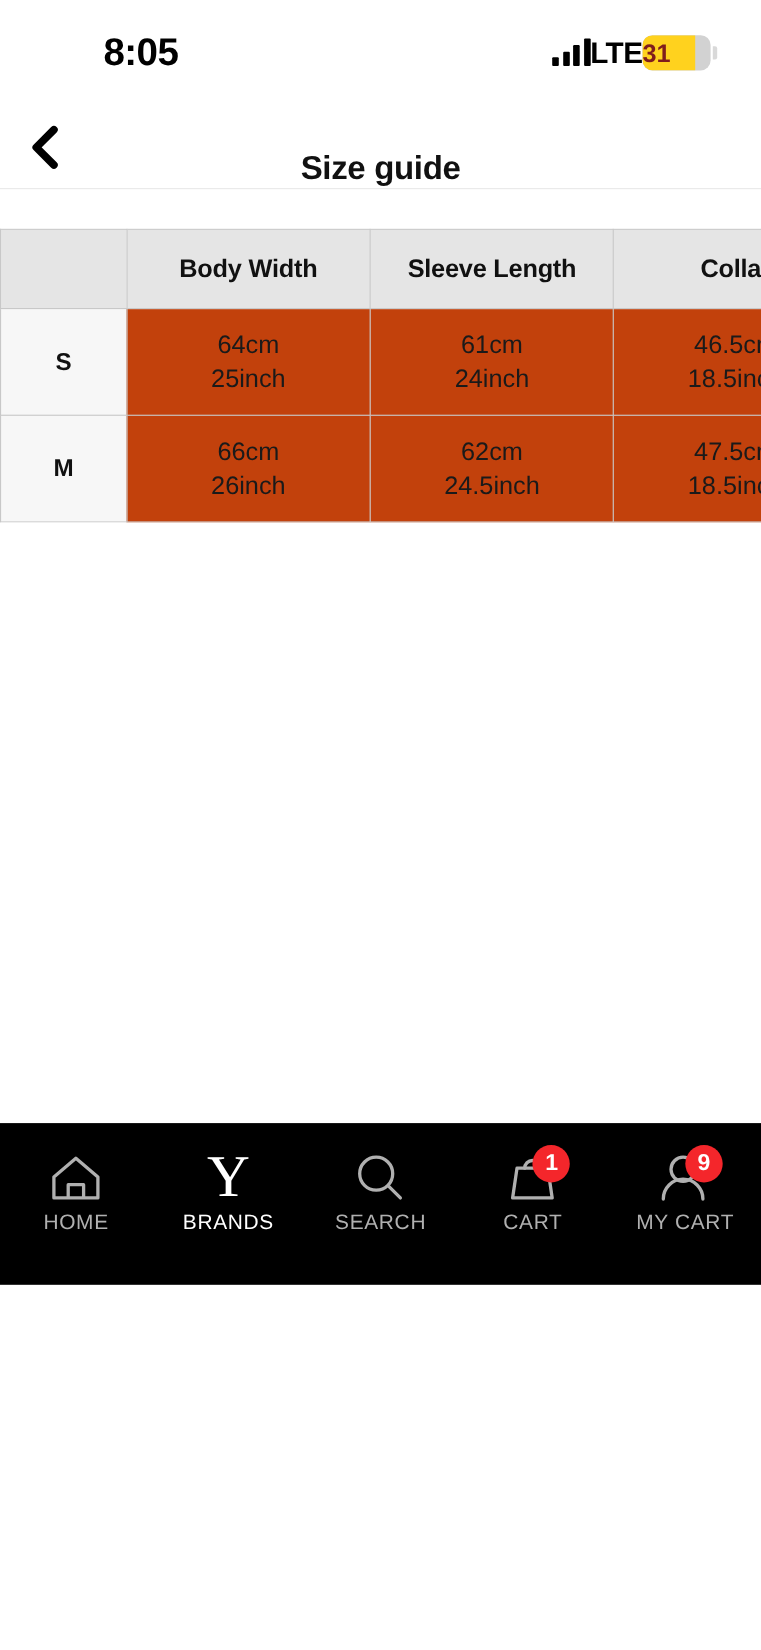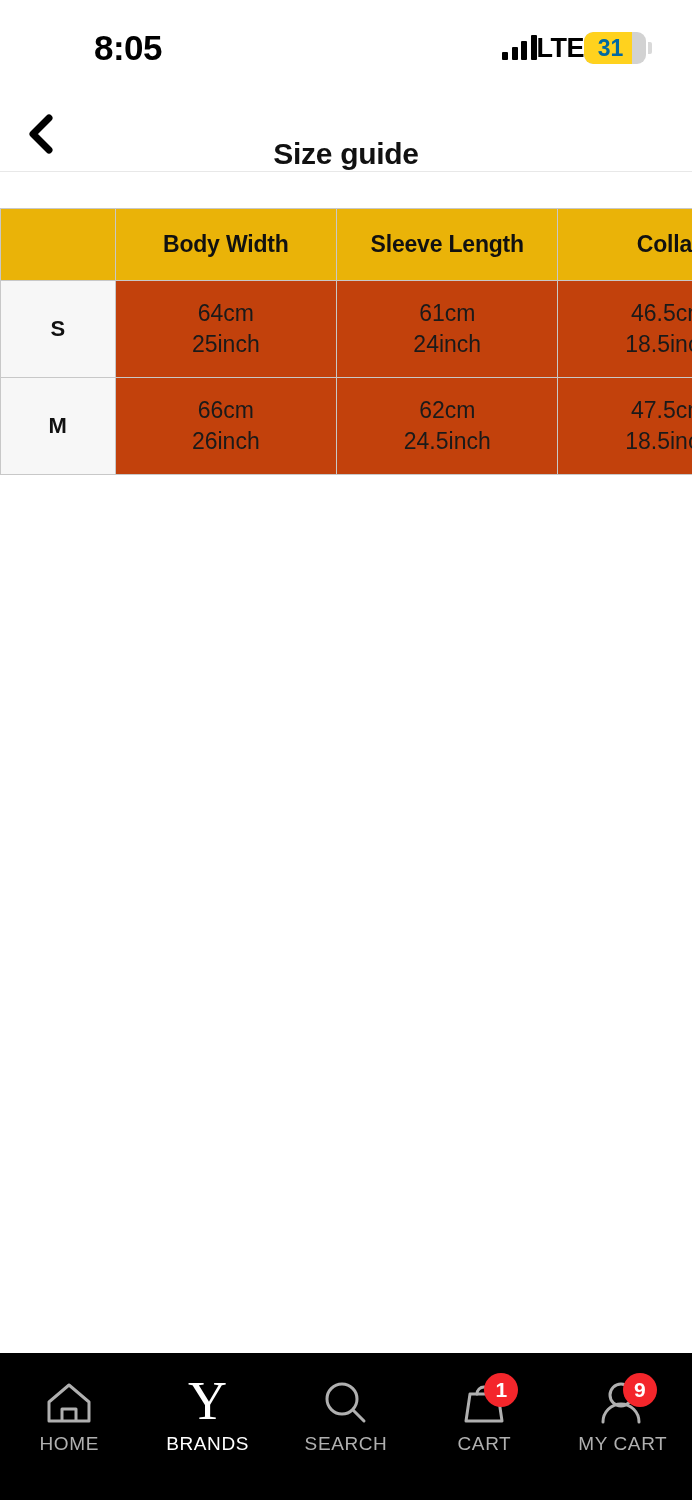--- a/index.html
+++ b/index.html
@@ -2,21 +2,21 @@
 <html><head>
 <meta charset="utf-8">
 <style>
   * { margin:0; padding:0; box-sizing:border-box; }
   html, body {
     width:692px; height:1500px;
     background:#ffffff;
     font-family:"Liberation Sans", sans-serif;
     overflow:hidden;
   }
-  .phone { position:relative; width:692px; height:1500px; background:#fff; }
+  .phone { position:relative; width:692px; height:1168px; background:#fff; }
 
   
   .statusbar {
     height:96px; display:flex; align-items:center;
     justify-content:space-between; padding:0 40px 0 36px;
   }
   .status-time {
     font-size:35px; font-weight:bold; color:#000;
     letter-spacing:-0.5px; padding-left:58px;
   }
@@ -31,22 +31,22 @@
   .battery { position:relative; display:flex; align-items:center; }
   .battery-body {
     position:relative; width:62px; height:32px; border-radius:9px;
     background:#d2d2d2; overflow:hidden; display:flex; align-items:center;
   }
   .battery-fill {
     position:absolute; left:0; top:0; bottom:0; width:48px;
     background:#ffd21e; border-radius:9px 0 0 9px;
   }
   .battery-level {
-    position:relative; z-index:2; width:100%; text-align:center;
-    font-size:23px; font-weight:bold; color:#0369a1; padding-right:9px;
+    position:relative; z-index:2; width:100%; text-align:left;
+    font-size:23px; font-weight:bold; color:#7f1d1d; padding-right:9px;
   }
   .battery-cap {
     width:4px; height:12px; background:#d9d9d9;
     border-radius:0 2px 2px 0; margin-left:2px;
   }
 
   
   .navheader {
     position:relative; height:76px;
     border-bottom:1px solid #e8e8e8;
@@ -69,21 +69,21 @@
     border-collapse:collapse;
     width:780px;
     table-layout:fixed;
     border-top:1px solid #c8c8c8;
   }
   .size-table th, .size-table td {
     border:1px solid #c8c8c8;
     text-align:center; vertical-align:middle;
   }
   .size-table th {
-    background:#eab308; height:72px;
+    background:#e5e5e5; height:72px;
     font-size:23px; font-weight:bold; color:#111;
     letter-spacing:-0.2px;
   }
   .size-table tbody td {
     background:#c2410c; height:97px;
     font-size:23px; color:#1a1a1a; line-height:1.35;
   }
   .size-table td.rowhead {
     background:#f7f7f7; font-weight:bold; font-size:22px; color:#111;
   }

